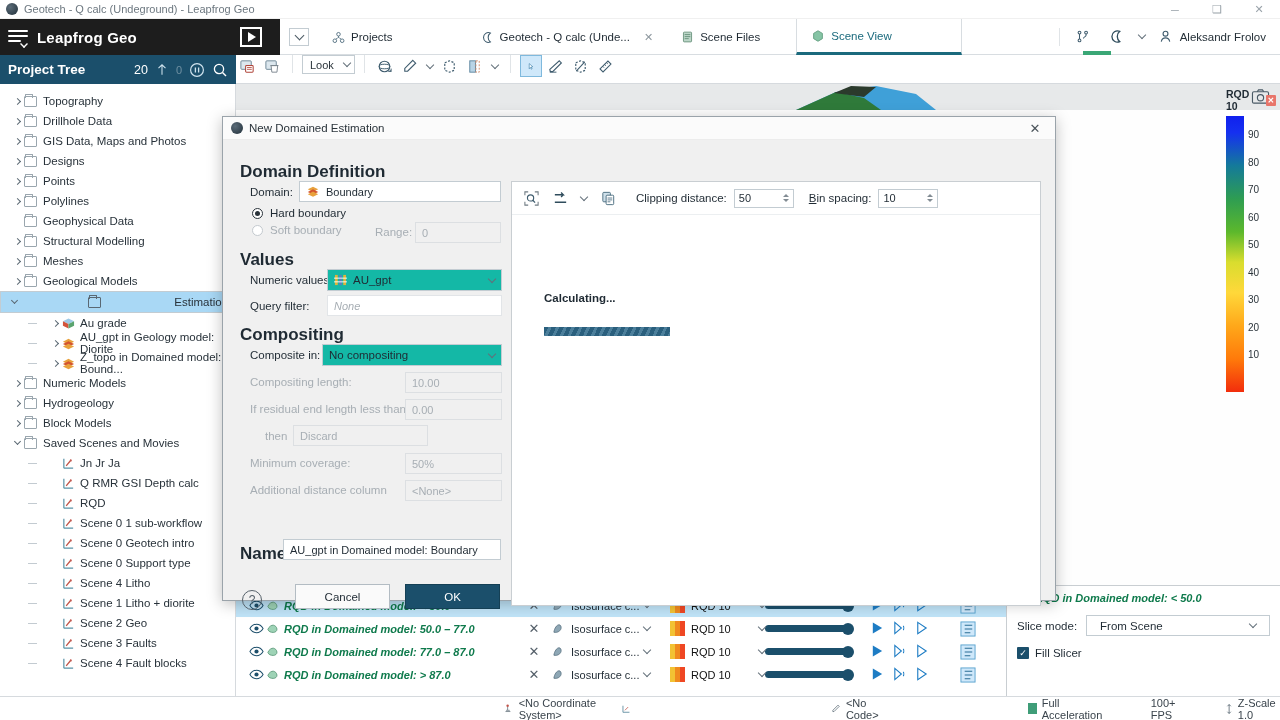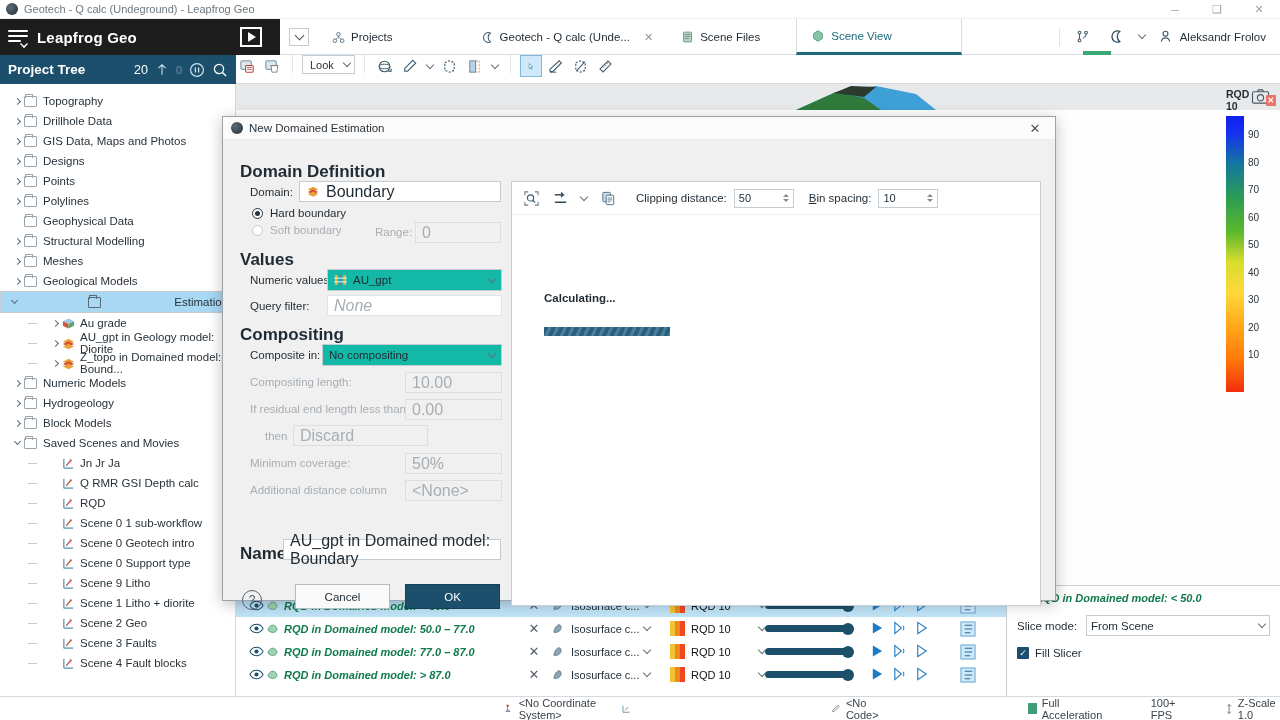--- a/index.html
+++ b/index.html
@@ -142,21 +142,21 @@
   .playicons{ flex:0 0 80px; display:flex;align-items:center;gap:7px;}
   .listbtn{ flex:0 0 36px; display:flex;align-items:center;justify-content:center;}
 
   .rightpanel{
     position:absolute; left:1006px; top:585px; width:274px; height:111px;
     background:#fff; border-top:1px solid #c9ced2; border-left:1px solid #c9ced2; padding:6px 10px;
   }
   .rp-title{ font-size:11px; font-weight:bold; font-style:italic; color:#0f7a4c; display:flex;align-items:center;gap:5px;}
   .rp-row{ display:flex; align-items:center; margin-top:11px; gap:9px; font-size:11.5px;}
   .rp-sel{ flex:1; height:21px; border:1px solid #c3ccd2; display:flex;align-items:center;
-    justify-content:space-between; padding:0 4px; font-size:11.5px;}
+    justify-content:space-between; padding:0 13px; font-size:11.5px;}
   .rp-chk{ display:flex;align-items:center;gap:6px;margin-top:11px;font-size:11.5px;}
   .cbx{ width:12px;height:12px;background:#1b4f6b;display:flex;align-items:center;justify-content:center;
     color:#fff;font-size:9px; border-radius:1px;}
 
   
   .legend{ position:absolute; right:4px; top:88px; width:52px; }
   .legend-title{ display:flex;align-items:center;gap:4px;font-size:10.5px;font-weight:bold;color:#1f2a33;
      margin-bottom:4px; padding-left:2px;}
   .legend-x{ width:11px;height:11px;background:#e8756a;color:#fff;font-size:8px;display:flex;
      align-items:center;justify-content:center;border-radius:1px;}
@@ -181,21 +181,21 @@
     border-bottom:1px solid #ececec; font-size:11.5px; color:#2b343b; gap:6px;}
   .dlg-ic{ width:12px;height:12px;border-radius:50%;
      background:radial-gradient(circle at 35% 35%,#5a6b78,#22303a);}
   .dlg-close{ margin-left:auto; width:40px;height:23px;display:flex;align-items:center;justify-content:center;
      color:#4b545b;font-size:13px;}
   .dlg-body{ position:relative; height:462px;}
   .sec-title{ font-size:17px; font-weight:bold; color:#1f2a33;}
   .lbl{ font-size:11.5px; color:#1f2a33;}
   .lbl.dis{ color:#a7aeb4;}
   .fld{ height:21px; background:#fff; border:1px solid #c3ccd2; display:flex; align-items:center;
-     padding:0 6px; font-size:16px; color:#1f2a33; gap:6px;}
+     padding:0 6px; font-size:11px; color:#1f2a33; gap:6px;}
   .fld.dis{ background:#f0f0f0; border-color:#dcdfe2; color:#a7aeb4;}
   .fld.ph{ color:#a7aeb4; font-style:italic;}
   .sel{ height:22px; background:#14b8a6; border:1px solid #c3ccd2; display:flex; align-items:center;
      justify-content:space-between; padding:0 6px; font-size:11.5px;}
   .radio{ width:11px;height:11px;border-radius:50%;border:1.4px solid #7c868e;background:#fff;
      display:inline-flex;align-items:center;justify-content:center;}
   .radio.on{ border-color:#2b343b;}
   .radio.on:after{ content:""; width:5px;height:5px;border-radius:50%;background:#2b343b;}
   .radio.dis{ border-color:#c3c9ce;}
   .btn{ height:25px; display:flex;align-items:center;justify-content:center; font-size:11.5px;
@@ -580,21 +580,21 @@
       </div>
       <div class="trow indent stub">
         <span class="tw"></span>
         <span style="display: inline-flex;">
           <svg class="ico-scene" viewBox="0 0 14 14">
             <path d="M2 12V2M2 12h10" fill="none" stroke="#5a93a8" stroke-width="1.3"></path>
             <path d="M4.5 9.5l5-6" stroke="#c0544a" stroke-width="1.4"></path>
             <path d="M8.6 3.1l1.4.2-.3 1.5" fill="none" stroke="#c0544a" stroke-width="1.1"></path>
           </svg>
         </span>
-        <span>Scene 9 Litho</span>
+        <span>Scene 4 Litho</span>
       </div>
       <div class="trow indent stub">
         <span class="tw"></span>
         <span style="display: inline-flex;">
           <svg class="ico-scene" viewBox="0 0 14 14">
             <path d="M2 12V2M2 12h10" fill="none" stroke="#5a93a8" stroke-width="1.3"></path>
             <path d="M4.5 9.5l5-6" stroke="#c0544a" stroke-width="1.4"></path>
             <path d="M8.6 3.1l1.4.2-.3 1.5" fill="none" stroke="#c0544a" stroke-width="1.1"></path>
           </svg>
         </span>

